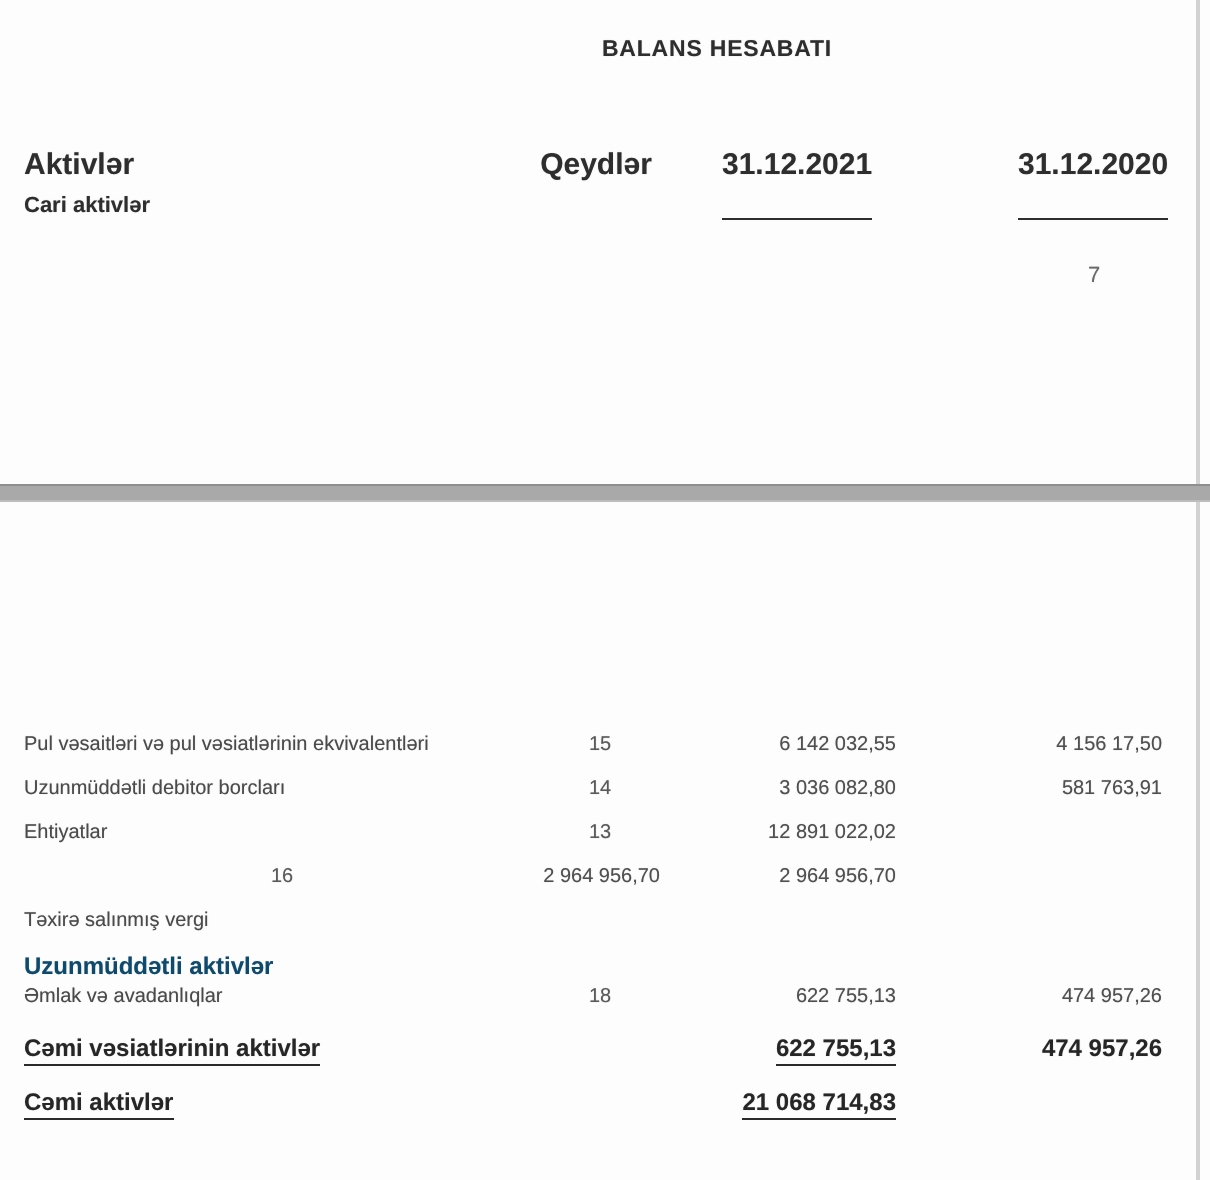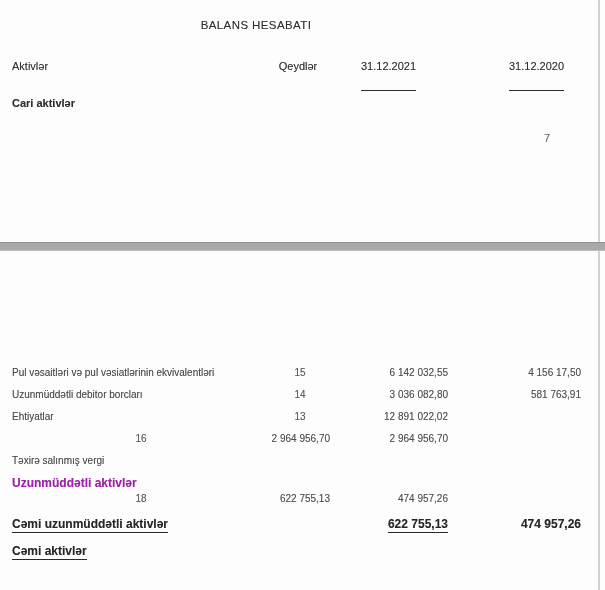--- a/index.html
+++ b/index.html
@@ -24,31 +24,31 @@
     top: 0;
     bottom: 0;
     width: 2px;
     background: #d2d2d2;
   }
   .title {
     position: absolute;
     top: 19px;
     left: 96px;
     width: 320px;
-    text-align: center;
+    text-align: right;
     font-size: 11.5px;
-    font-weight: normal;
+    font-weight: bold;
     letter-spacing: 0.4px;
     color: #2e2e2e;
   }
   .hdr {
     position: absolute;
-    top: 60px;
-    font-size: 11px;
-    font-weight: normal;
+    top: 74px;
+    font-size: 15px;
+    font-weight: bold;
     color: #2e2e2e;
   }
   .hdr-assets { left: 12px; }
   .hdr-notes { left: 264px; width: 68px; text-align: center; }
   .hdr-2021 { left: 361px; }
   .hdr-2020 { left: 509px; }
   .hdr-underline {
     border-bottom: 1.5px solid #2e2e2e;
     padding-bottom: 18px;
   }
@@ -94,21 +94,21 @@
   .row.total {
     height: 27px;
     padding-top: 3px;
     font-weight: bold;
     color: #262626;
   }
   .row.section {
     height: 20px;
     padding-top: 4px;
     font-weight: bold;
-    color: #a21caf;
+    color: #0c4a6e;
   }
   .cell { font-size: 10px; line-height: 13px; }
   .row.total .cell, .row.section .cell { font-size: 12px; line-height: 14px; }
   .cell.label { text-align: left; }
   .cell.note { text-align: center; color: #5a5a5a; }
   .row.total .cell.note { color: #262626; }
   .cell.val { text-align: right; color: #4f4f4f; }
   .row.total .cell.val { color: #262626; }
   .u {
     border-bottom: 1.5px solid #2a2a2a;
@@ -165,29 +165,31 @@
         <div class="cell val"></div>
         <div class="cell val"></div>
       </div>
       <div class="row section">
         <div class="cell label"><span>Uzunmüddətli aktivlər</span></div>
         <div class="cell note"></div>
         <div class="cell val"></div>
         <div class="cell val"></div>
       </div>
       <div class="row regular">
+        <div class="cell label"><span>Əmlak və avadanlıqlar</span></div>
         <div class="cell note"><span>18</span></div>
         <div class="cell val"><span>622 755,13</span></div>
         <div class="cell val"><span>474 957,26</span></div>
       </div>
       <div class="row total">
-        <div class="cell label"><span class="u">Cəmi uzunmüddətli aktivlər</span></div>
+        <div class="cell label"><span class="u">Cəmi vəsiatlərinin aktivlər</span></div>
         <div class="cell note"></div>
         <div class="cell val"><span class="u">622 755,13</span></div>
         <div class="cell val"><span>474 957,26</span></div>
       </div>
       <div class="row total">
         <div class="cell label"><span class="u">Cəmi aktivlər</span></div>
         <div class="cell note"></div>
+        <div class="cell val"><span class="u">21 068 714,83</span></div>
       </div>
     </div>
 
 </div>
 
 </body></html>

